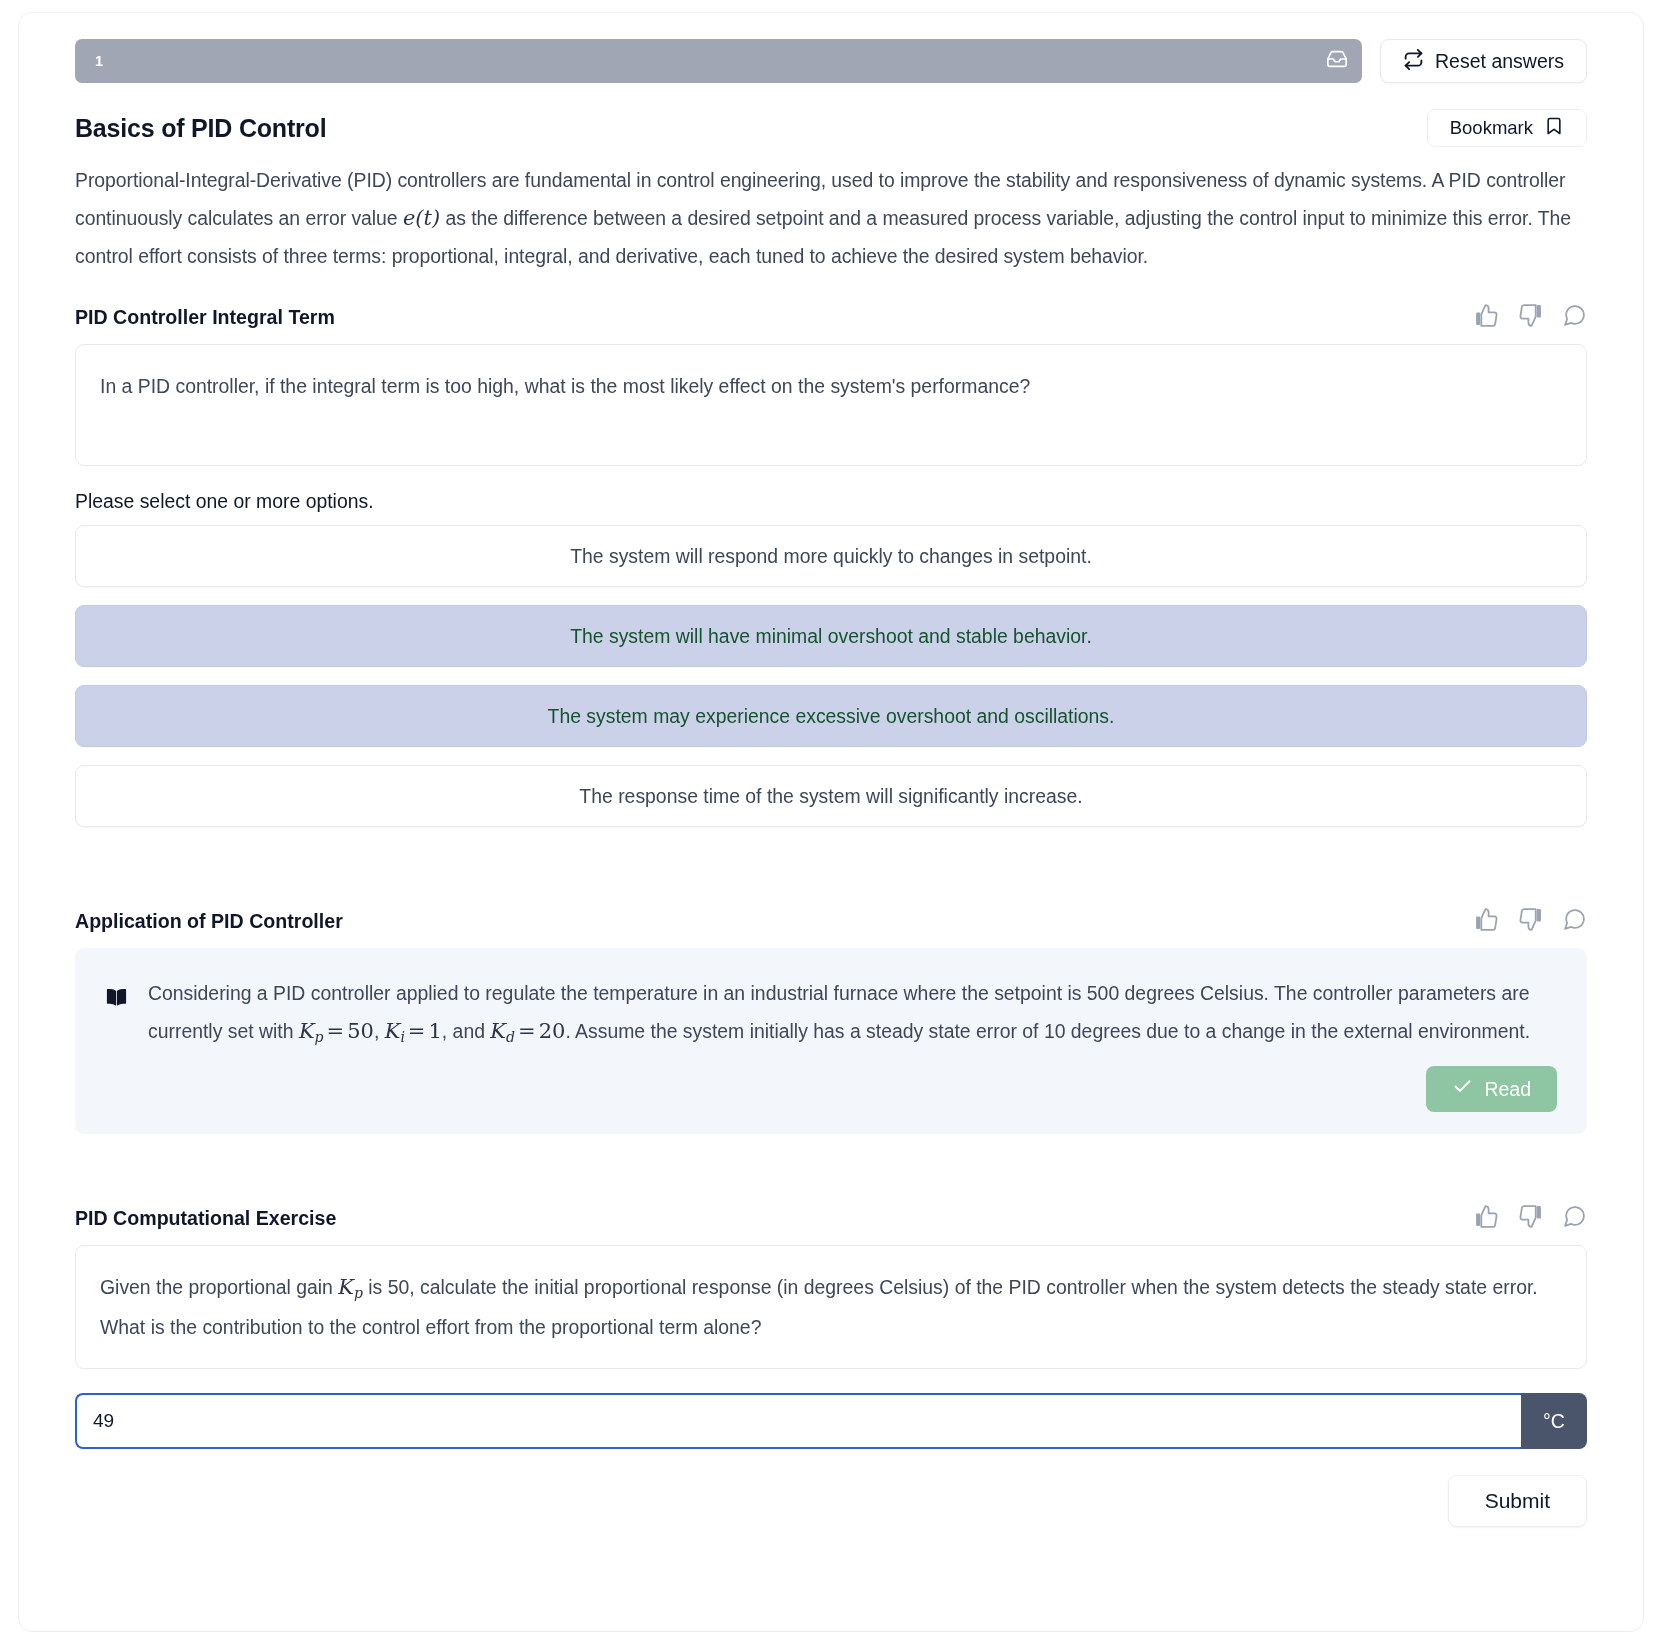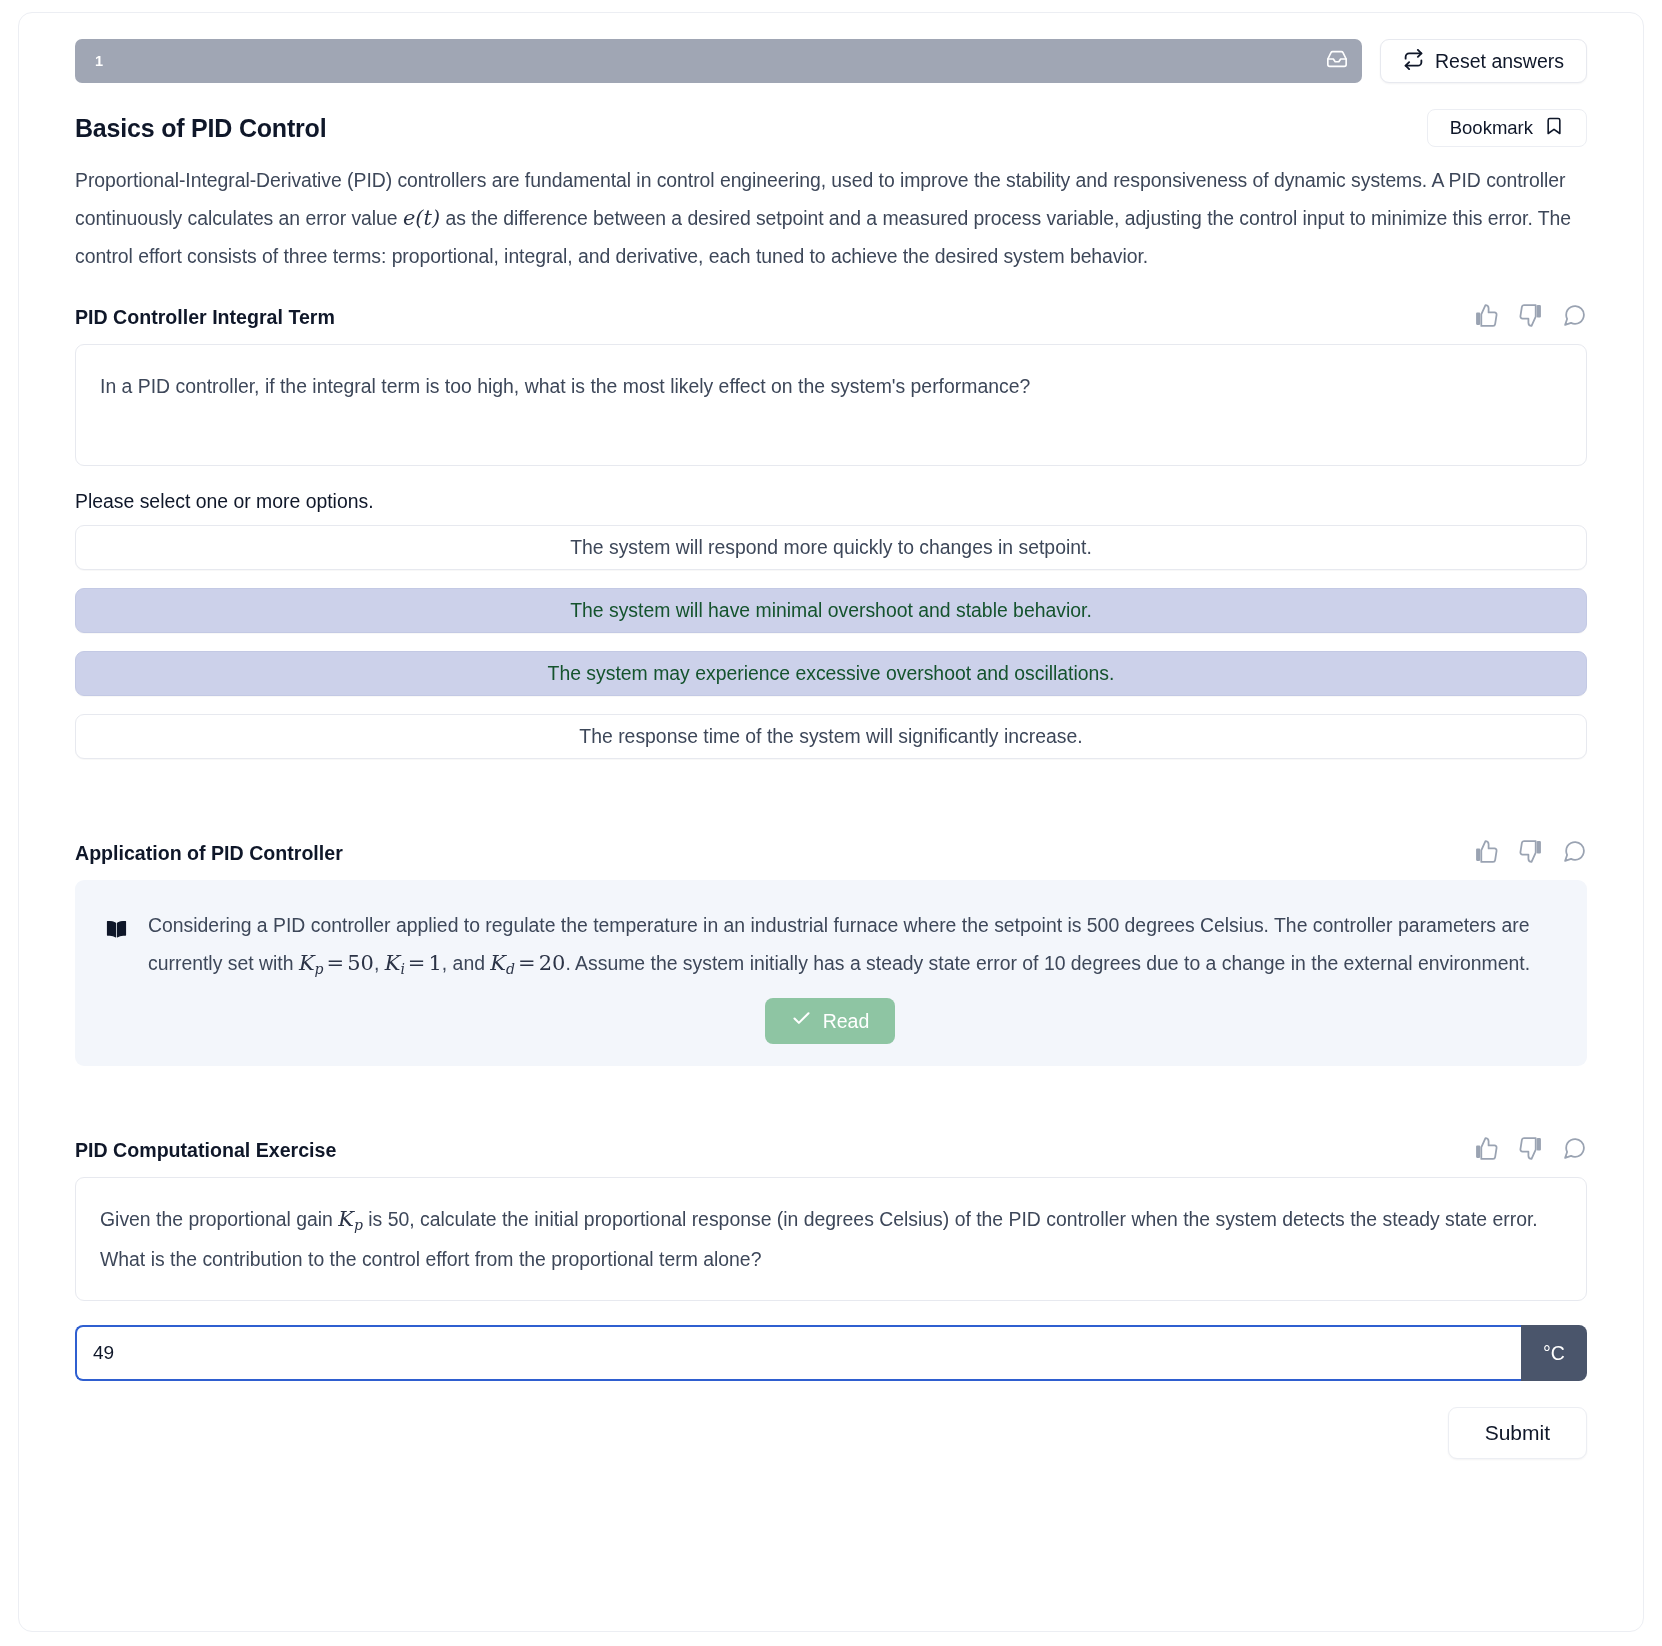--- a/index.html
+++ b/index.html
@@ -144,21 +144,21 @@
   .select-note {
     margin-top: 24px;
     font-size: 19.4px;
     color: #0f1729;
   }
   .select-note b { font-weight: 400; text-align: right; }
 
   
   .options { margin-top: 12px; }
   .option {
-    height: 45px;
+    height: 62px;
     border: 1px solid #e7e9ef;
     border-radius: 9px;
     background: #ffffff;
     display: flex;
     align-items: center;
     justify-content: center;
     font-size: 19.4px;
     color: #3d4759;
     margin-bottom: 18px;
     cursor: pointer;
@@ -180,21 +180,21 @@
   .passage-body {
     display: flex;
     gap: 18px;
     font-size: 19.4px;
     line-height: 38px;
     color: #3d4759;
   }
   .book-icon { flex: 0 0 auto; margin-top: 9px; }
   .read-row {
     display: flex;
-    justify-content: center;
+    justify-content: flex-end;
     margin-top: 10px;
   }
   .read-btn {
     background: #8ec5a3;
     color: #ffffff;
     border: none;
     border-radius: 8px;
     height: 46px;
     padding: 0 26px;
     display: flex;

